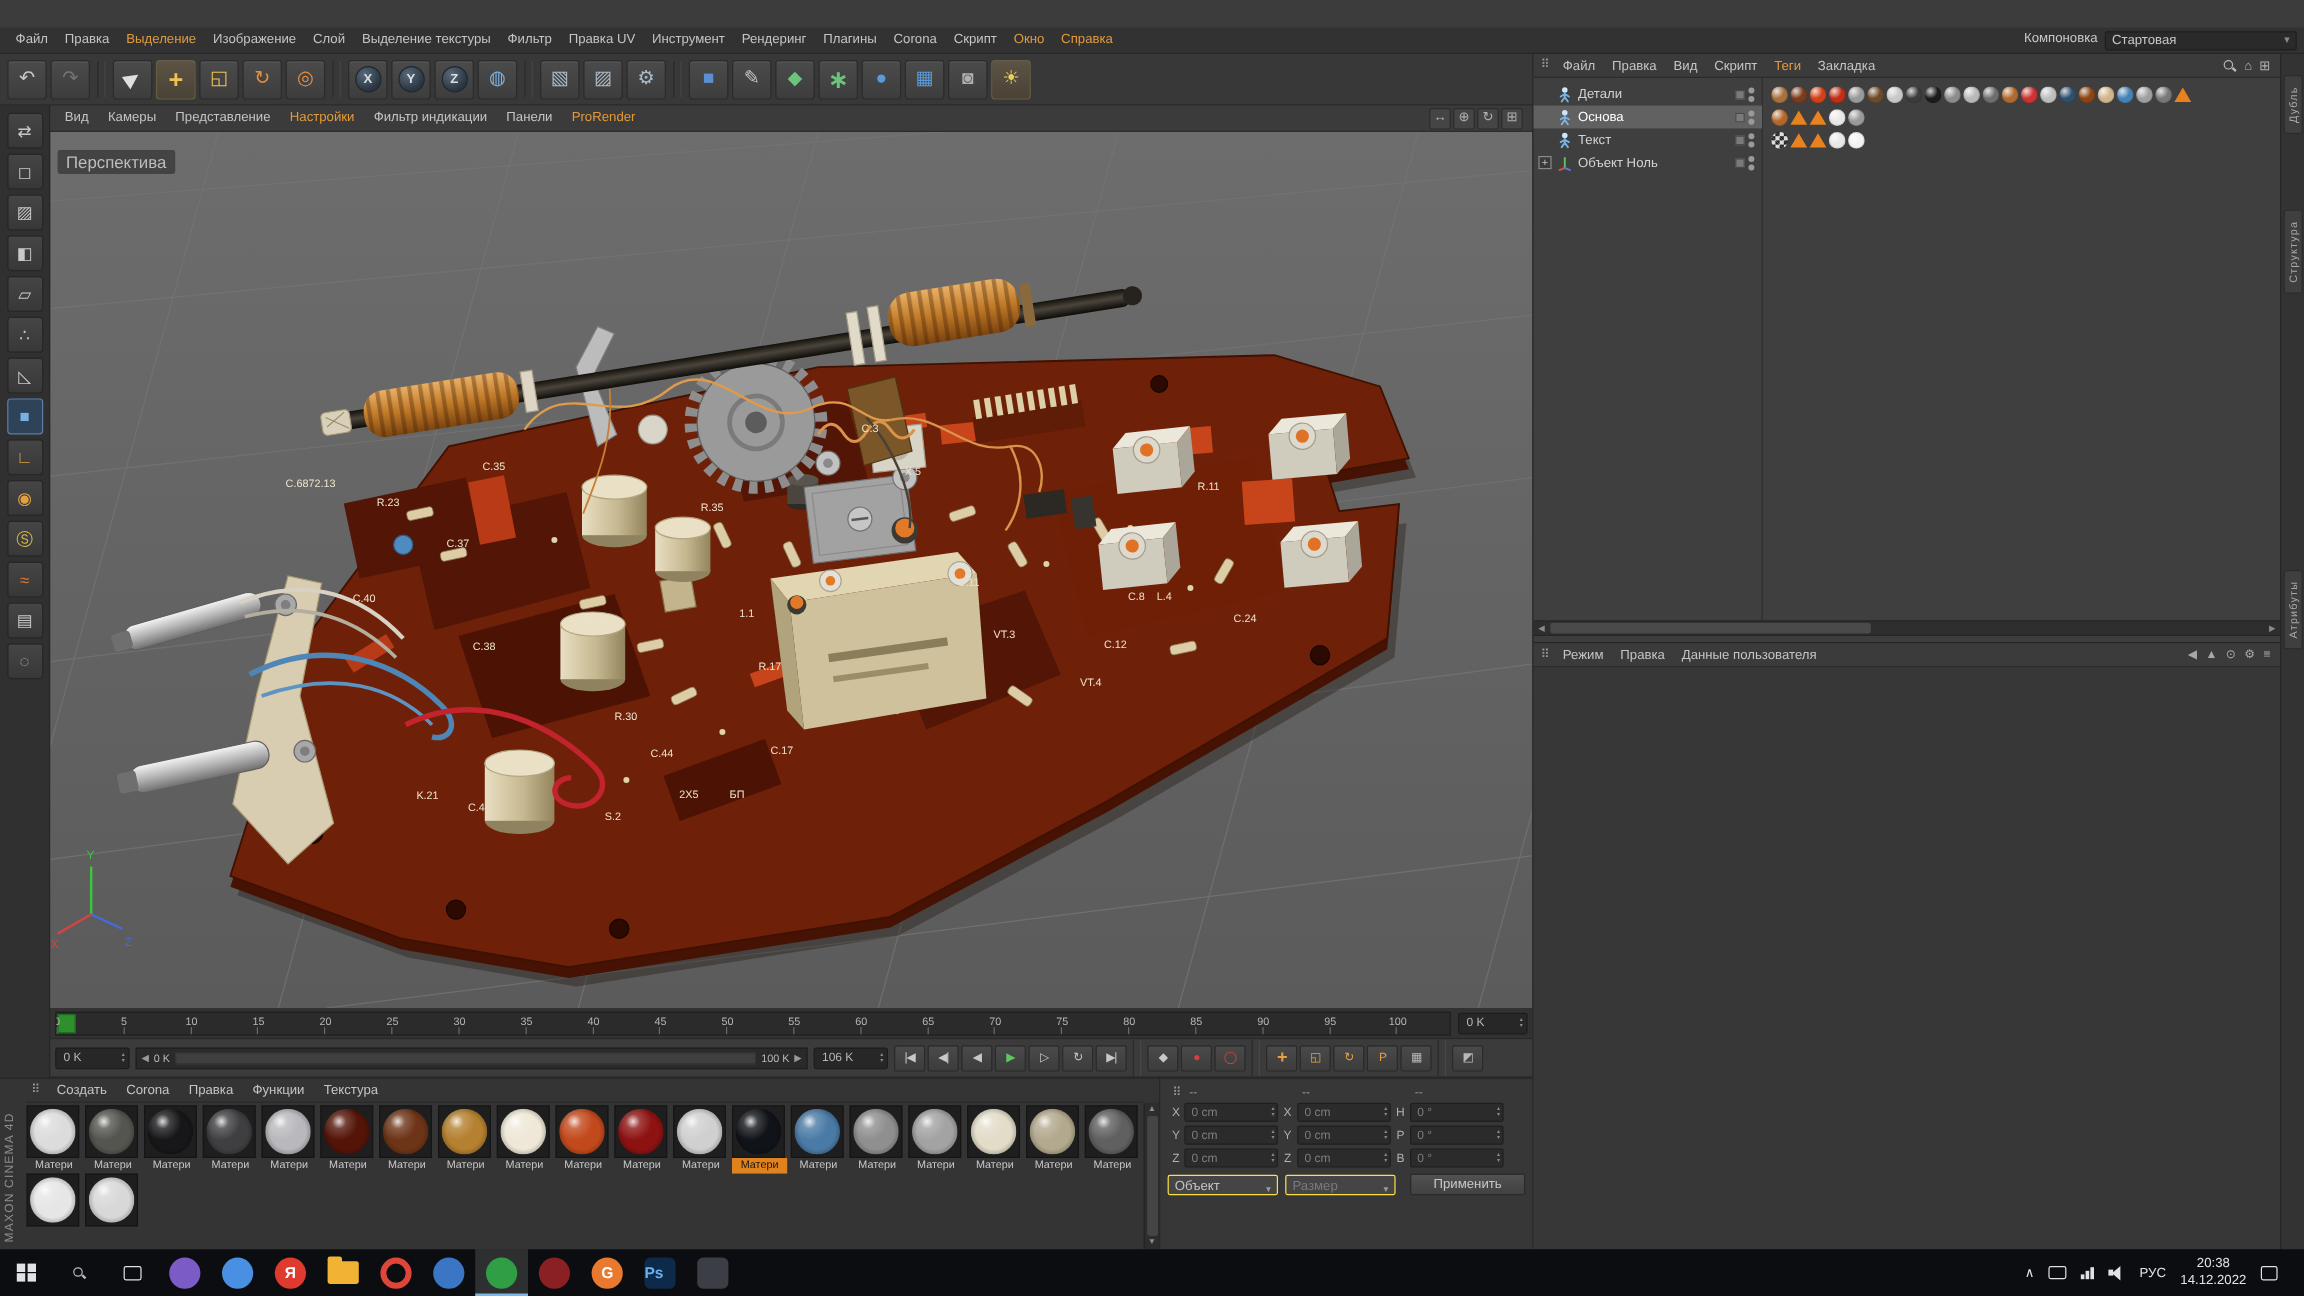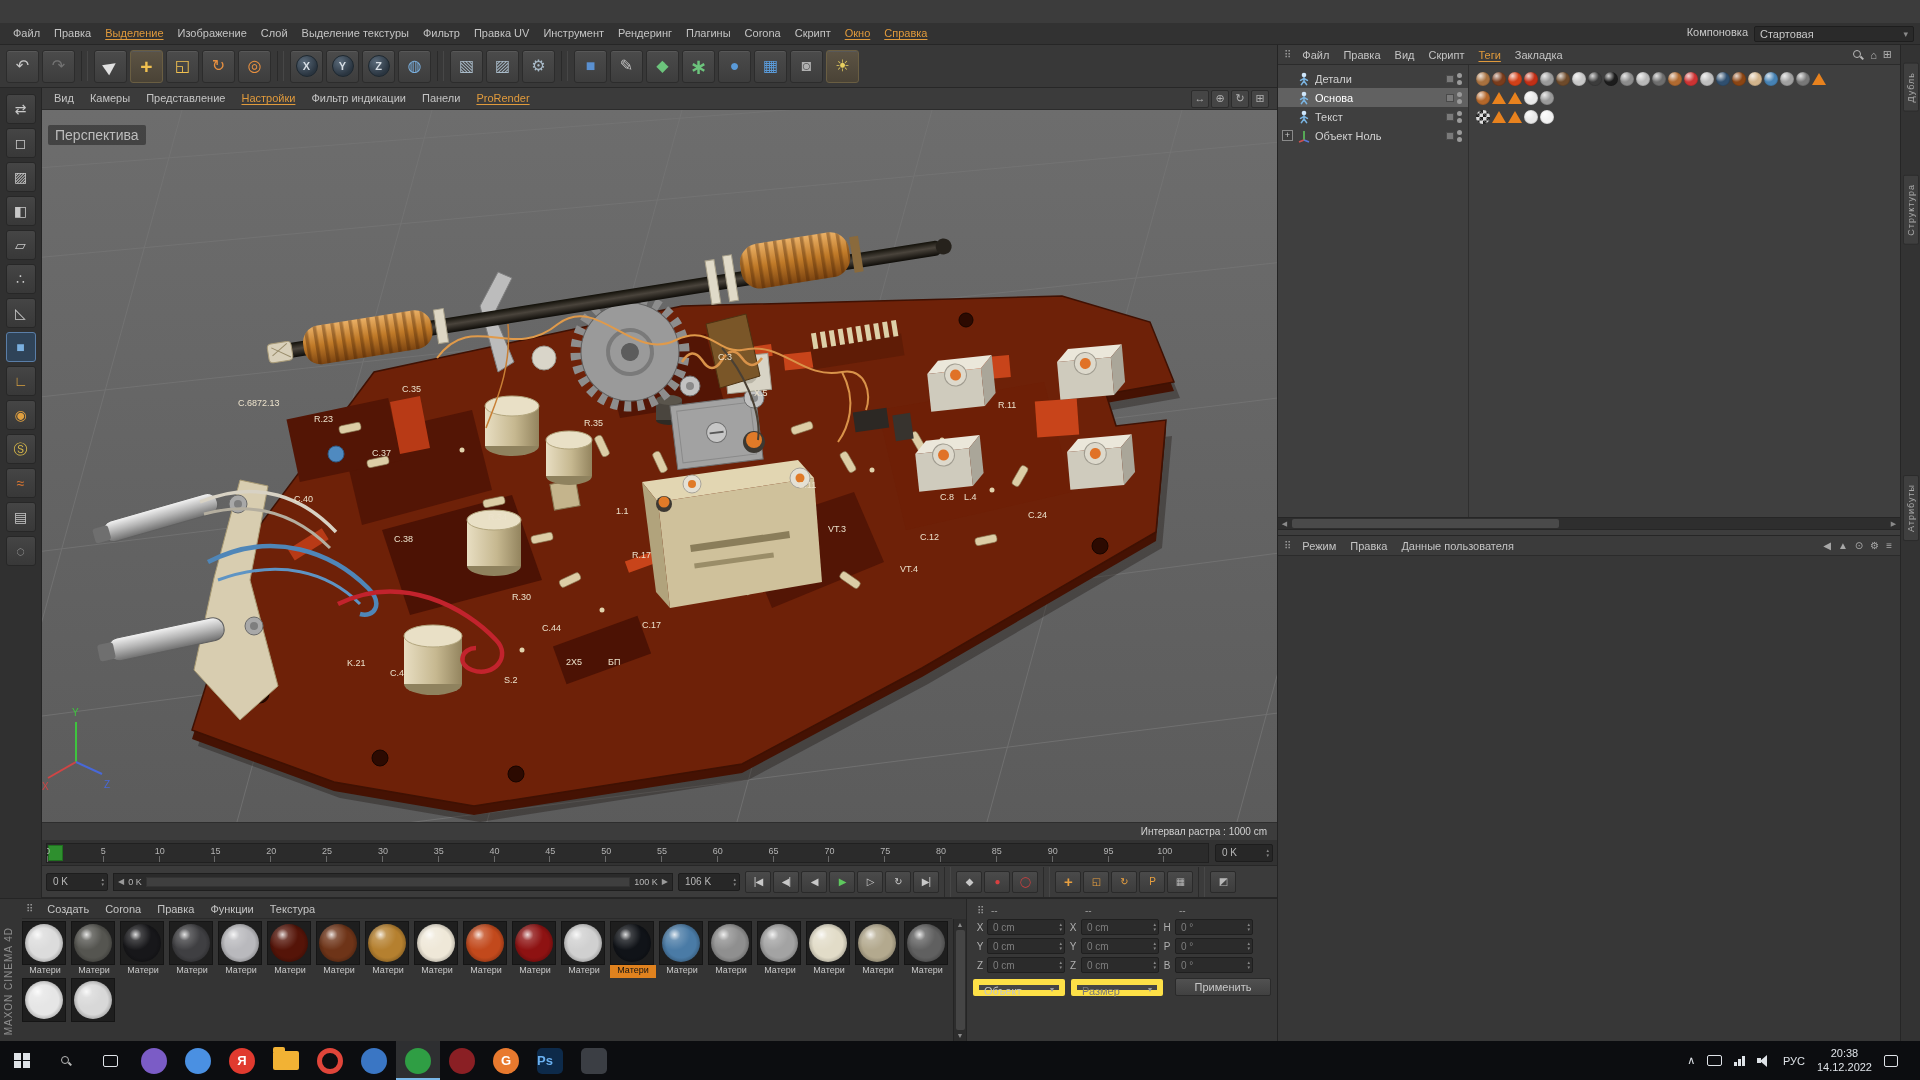--- a/index.html
+++ b/index.html
@@ -9,21 +9,21 @@
 .abs{position:absolute}
 
 #titlebar{left:0;top:0;width:1920px;height:23px;background:#191919;display:flex;align-items:center;gap:7px;padding-left:6px}
 #app-icon{width:14px;height:14px;border-radius:3px;background:radial-gradient(circle at 35% 30%,#9fd0ff,#2e6cb8 60%,#13304f);flex:none}
 #window-title{color:#d8d8d8;font-size:11px;white-space:nowrap}
 #win-controls{margin-left:auto;display:flex;height:100%}
 .win-btn{width:46px;height:100%;display:flex;align-items:center;justify-content:center;color:#cfcfcf;font-size:11px}
 
 #menubar{left:0;top:23px;width:1920px;height:22px;background:#323232;border-bottom:1px solid #262626;display:flex;align-items:center;padding:0 6px}
 .menu-item{padding:0 7px;line-height:21px;color:#c4c4c4;white-space:nowrap}
-.menu-item.accent,.vp-menu-item.accent,.om-tab.accent{color:#e09a3c;text-decoration:underline;text-underline-offset:2px}
+.menu-item.accent,.vp-menu-item.accent,.om-tab.accent{color:#e09a3c;text-underline-offset:2px}
 #layout-box{margin-left:auto;display:flex;align-items:flex-start;gap:6px}
 #layout-select{width:160px;height:16px;background:#2a2a2a;border:1px solid #1e1e1e;border-radius:2px;display:flex;align-items:center;padding:0 5px;color:#c8c8c8}
 #layout-select .arrow{margin-left:auto;color:#8a8a8a;font-size:9px}
 
 #toolbar{left:0;top:45px;width:1277px;height:43px;background:#383838;border-bottom:1px solid #272727;display:flex;align-items:center;gap:3px;padding-left:6px}
 .tb-btn{width:33px;height:33px;border-radius:3px;background:linear-gradient(#4b4b4b,#3d3d3d);border:1px solid #2c2c2c;box-shadow:inset 0 1px 0 #585858;display:flex;align-items:center;justify-content:center}
 .tb-btn.active{background:linear-gradient(#5c5344,#4a4336);border-color:#6a5e42}
 .tb-btn.dim .glyph{opacity:.35}
 .glyph{font-size:16px;color:#c8c8c8;display:inline-block;line-height:1}
 .glyph.big{font-size:21px;font-weight:bold}
@@ -83,21 +83,21 @@
 .vthumb{width:9px;flex:1;margin:2px 0;background:#454545;border-radius:2px}
 
 #coords{left:967px;top:898px;width:310px;height:143px;background:#373737;border-top:1px solid #252525;padding:2px 6px}
 #coords-headers{display:grid;grid-template-columns:14px 78px 16px 78px 16px 78px;align-items:center;height:18px;color:#9a9a9a}
 .co-head{text-align:left;padding-left:4px;font-size:10px}
 #coords-grid{display:grid;grid-template-columns:14px 78px 16px 78px 16px 78px;row-gap:3px;align-items:center}
 .co-lab{font-size:10px;color:#b0b0b0;text-align:center}
 .co-field{display:flex;align-items:center;height:16px;background:#2b2b2b;border:1px solid #1f1f1f;border-radius:2px;padding:0 2px 0 5px}
 .co-val{flex:1;font-size:10px;color:#7e7e7e}
 #coords-footer{display:flex;align-items:center;gap:6px;margin-top:5px}
-.co-select{width:92px;height:17px;background:#454545;border:6px solid #fde047;border-radius:2px;display:flex;align-items:flex-start;padding:0 5px;color:#c4c4c4}
+.co-select{width:92px;height:17px;background:#454545;border:1px solid #fde047;border-radius:2px;display:flex;align-items:flex-end;padding:0 5px;color:#c4c4c4}
 .co-select.dim{color:#7a7a7a}
 .co-select .arrow{margin-left:auto;font-size:8px;color:#9a9a9a}
 .btn{margin-left:auto;width:96px;height:18px;background:linear-gradient(#515151,#414141);border:1px solid #2a2a2a;border-radius:2px;color:#c8c8c8;display:flex;align-items:center;justify-content:center}
 
 #right-panel{left:1277px;top:45px;width:623px;height:996px;background:#3d3d3d;border-left:1px solid #242424}
 #om-tabs-row{position:absolute;left:0;right:0;top:0;height:20px;background:#3b3b3b;border-bottom:1px solid #2b2b2b;display:flex;align-items:center;padding:0 2px}
 .om-tab{padding:0 7px;color:#c4c4c4}
 #om-tab-icons{margin-left:auto;display:flex;align-items:center;gap:6px;padding-right:6px}
 .mini-ic{color:#b0b0b0;font-size:11px}
 .icon-mag{position:relative;width:12px;height:12px;display:inline-block}
@@ -613,23 +613,20 @@
       <g font-size="10">
         <line x1="34" y1="652" x2="34" y2="612" stroke="#3ec43e" stroke-width="2"></line>
         <line x1="34" y1="652" x2="6" y2="668" stroke="#d04545" stroke-width="2"></line>
         <line x1="34" y1="652" x2="60" y2="664" stroke="#4868d8" stroke-width="2"></line>
         <text x="30" y="606" fill="#3ec43e">Y</text>
         <text x="0" y="680" fill="#d04545">X</text>
         <text x="62" y="678" fill="#4868d8">Z</text>
       </g>
     </svg>
     <span id="view-label">Перспектива</span>
-    <div id="vp-status">
-      <span>Интервал растра : 1000 cm</span>
-    </div>
   </div>
 
   <div class="abs" id="timeline">
     <div id="timeline-ruler">
       <div id="playhead"></div>
     <div class="tl-tick" style="left: 0%;">
           <span class="tl-num">0</span>
           <span class="tl-line"></span>
         </div>
         <div class="tl-tick" style="left: 4.81%;">

